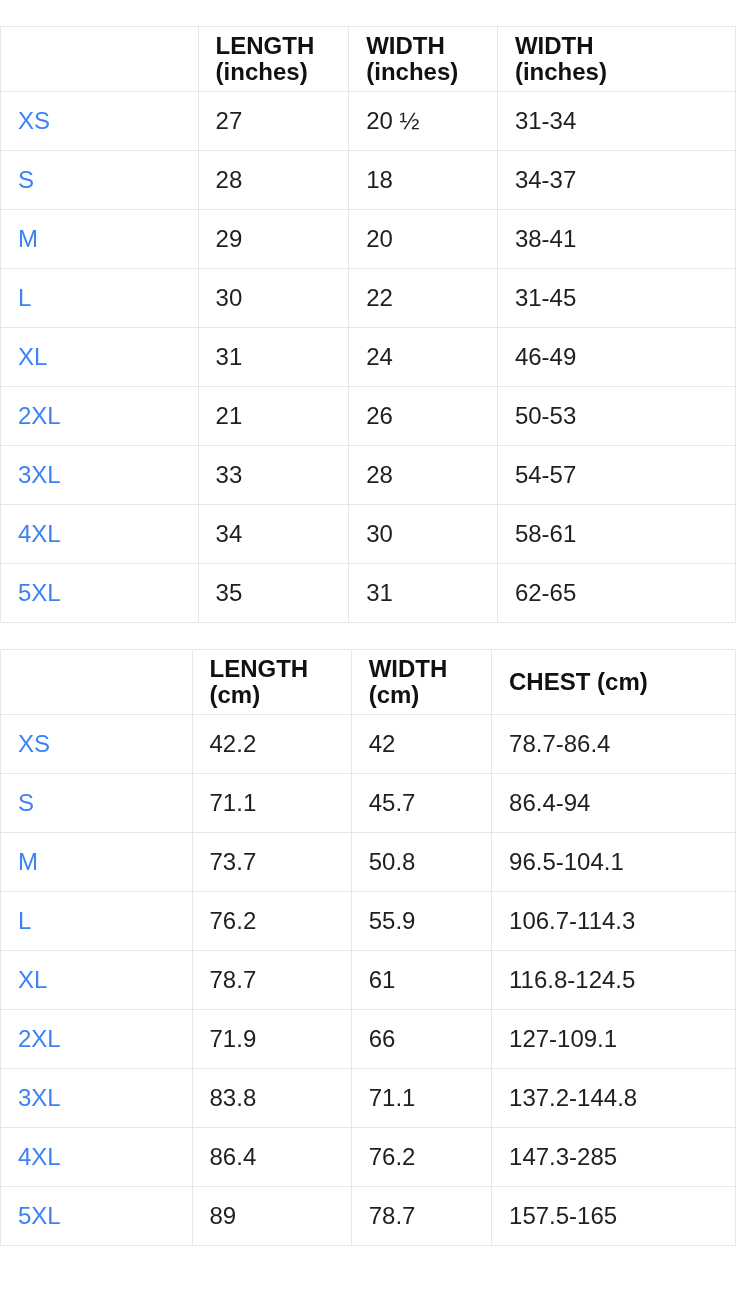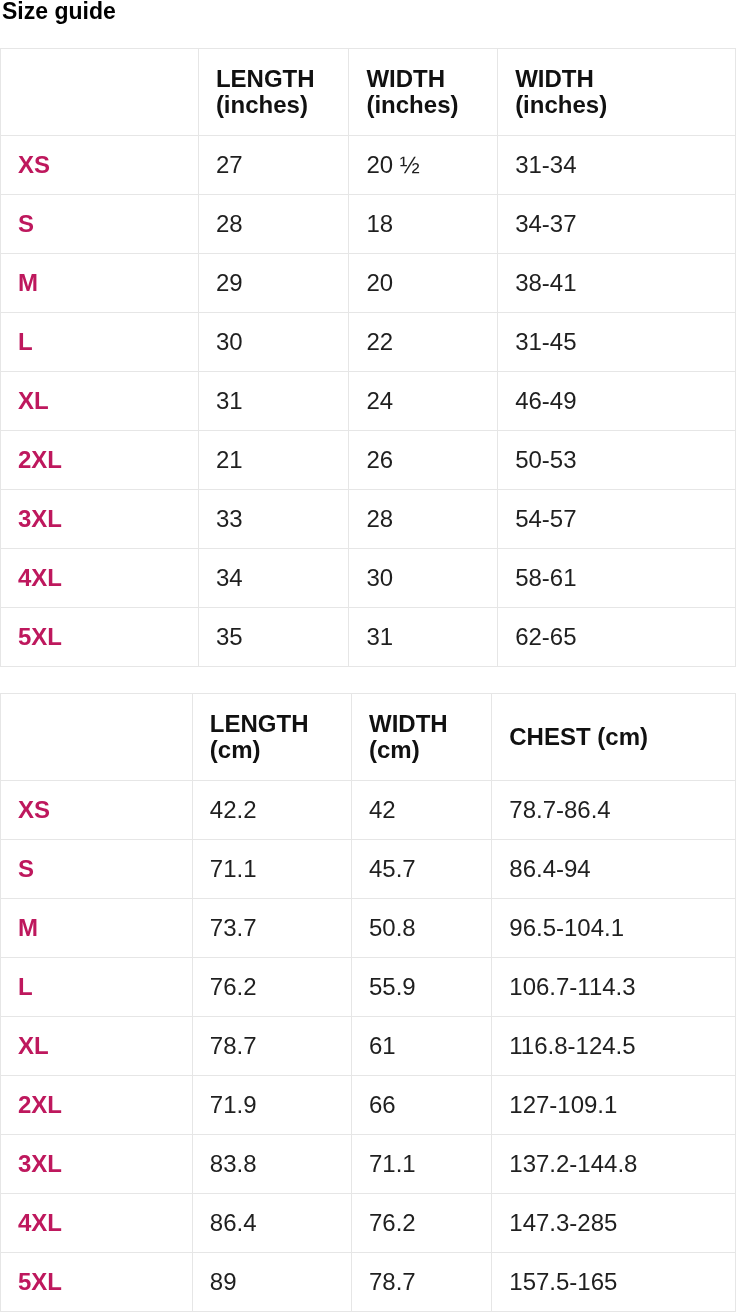--- a/index.html
+++ b/index.html
@@ -31,46 +31,45 @@
     border: 1px solid #e6e6e6;
     padding: 0 17px;
     font-size: 24px;
     line-height: 26px;
     text-align: left;
     vertical-align: middle;
     font-weight: 400;
     overflow: hidden;
   }
   table.size-table thead th {
-    height: 87px;
+    height: 65px;
     font-weight: 700;
     white-space: pre-line;
     color: #111111;
     margin-left: 12px;
   }
   table.size-table tbody tr { height: 59px; }
-  table.size-table tbody th { font-weight: 700; color: #be185d; }
+  table.size-table tbody th { font-weight: 400; color: #3b82f6; }
 
   
   .t-inches .col-size   { width: 271px; }
   .t-inches .col-length { width: 161px; }
   .t-inches .col-width  { width: 162px; }
   .t-inches .col-chest  { width: 306px; }
   
   .t-cm .col-size   { width: 271px; }
   .t-cm .col-length { width: 177px; }
   .t-cm .col-width  { width: 159px; }
   .t-cm .col-chest  { width: 333px; }
 </style>
 </head>
 <body>
 
 <div class="page">
 
-  <h2 class="page-title">Size guide</h2>
 
   <table class="size-table t-inches">
     <colgroup>
       <col class="col-size">
         <col class="col-length">
         <col class="col-width">
         <col class="col-chest">
     </colgroup>
     <thead>
       <tr>

